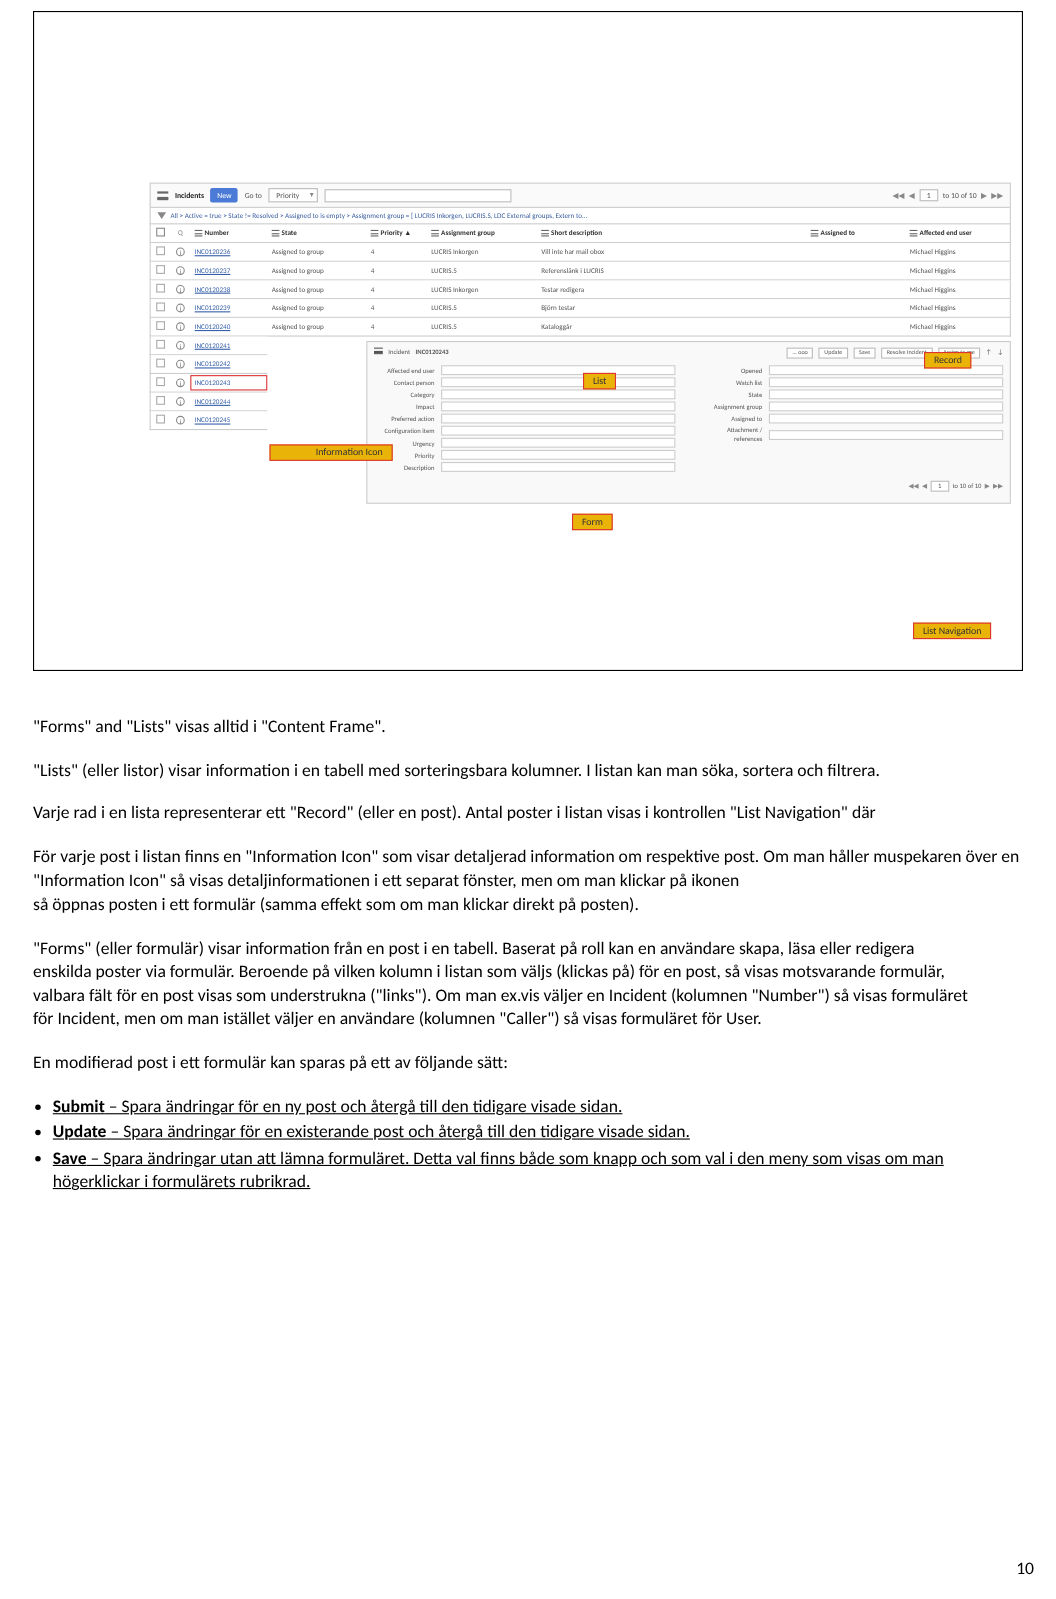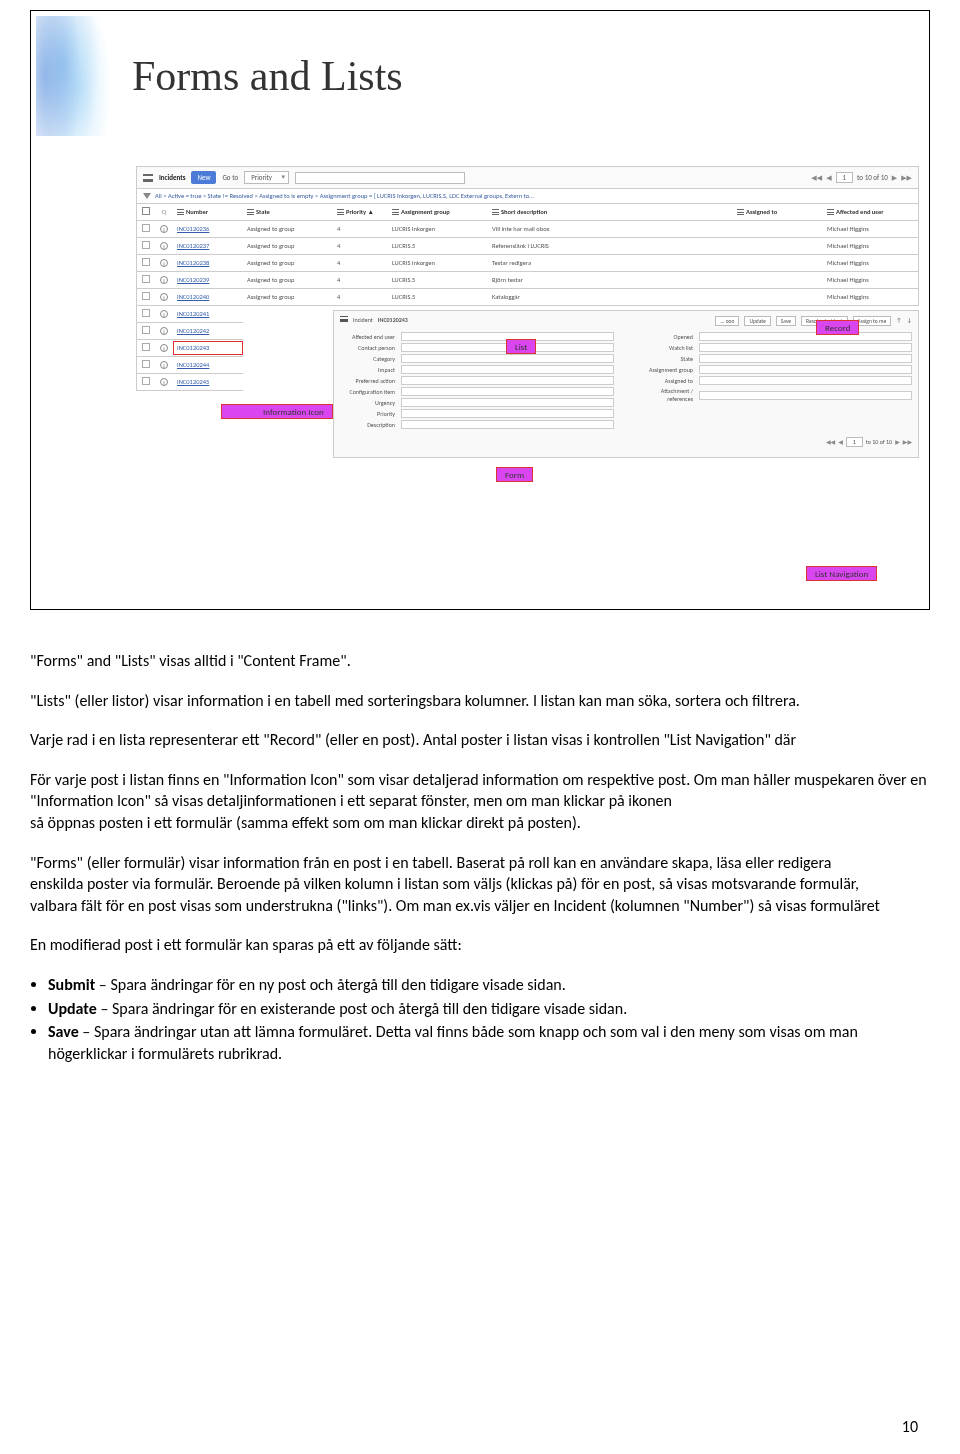--- a/index.html
+++ b/index.html
@@ -148,54 +148,51 @@
   .subform-col label .v { flex:1; border:1px solid #ccc; background:#fff; height:9px; }
   .subform-nav {
     margin-top:6px; display:flex; justify-content:flex-end;
     align-items:center; gap:3px;
   }
 
   
   .callout {
     position:absolute;
     border:1.5px solid #d33;
-    background:#d946ef;
+    background:#eab308;
     padding:1px 8px;
     font-size:9px;
     color:#333;
     font-family: Calibri, Arial, sans-serif;
+    margin-left: 24px;
   }
   .info-callout   { left: 85px;  top: 238px; padding-left: 41px; }
   .list-callout   { left: 370px; top: 173px; }
   .record-callout { left: 680px; top: 154px; }
   .form-callout   { left: 360px; top: 301px; }
   .nav-callout    { left: 670px; top: 400px; }
 
   
   .body-text { font-size: 16px; line-height: 1.35; color: #000; }
   .body-text p { margin: 0 0 18px 0; }
-  .body-text ul { margin: 4px 0 12px 18px; list-style: disc; }
+  .body-text ul { margin: 4px 0 12px 18px; list-style: disc; text-decoration: underline; }
   .body-text li { margin: 2px 0; }
   .body-text b { font-weight: bold; }
 
   .page-num {
     position: absolute;
-    right: 42px;
+    right: 20px;
     bottom: 18px;
     font-size: 16px;
   }
 </style>
 </head>
 <body>
 
 <div class="figure-wrap">
-  <div class="figure-header">
-    <div class="figure-swirl"></div>
-    <div class="figure-title">Forms and Lists</div>
-  </div>
 
   <div class="screenshot">
 
     <div class="list-header">
       <span class="menu-ico"></span>
       <span class="lh-title">Incidents</span>
       <span class="new-btn">New</span>
       <span class="lh-goto">Go to</span>
       <span class="lh-select">Priority</span>
       <span class="lh-search" title="Search"></span>
@@ -427,20 +424,21 @@
 
   <p>
     <span>För varje post i listan finns en "Information Icon" som visar detaljerad information om respektive post. Om man håller muspekaren över en "Information Icon" så visas detaljinformationen i ett separat fönster, men om man klickar på ikonen</span><br>
     <span>så öppnas posten i ett formulär (samma effekt som om man klickar direkt på posten).</span>
   </p>
 
   <p>
     <span>"Forms" (eller formulär) visar information från en post i en tabell. Baserat på roll kan en användare skapa, läsa eller redigera</span><br>
     <span>enskilda poster via formulär. Beroende på vilken kolumn i listan som väljs (klickas på) för en post, så visas motsvarande formulär,</span><br>
     <span>valbara fält för en post visas som understrukna ("links"). Om man ex.vis väljer en Incident (kolumnen "Number") så visas formuläret</span><br>
+    <span>för Incident, men om man istället väljer en användare (kolumnen "Caller") så visas formuläret för User.</span>
   </p>
 
   <p>En modifierad post i ett formulär kan sparas på ett av följande sätt:</p>
 
   <ul>
     <li><b>Submit</b><span> – Spara ändringar för en ny post och återgå till den tidigare visade sidan.</span></li>
     <li><b>Update</b><span> – Spara ändringar för en existerande post och återgå till den tidigare visade sidan.</span></li>
     <li><b>Save</b><span> – Spara ändringar utan att lämna formuläret. Detta val finns både som knapp och som val i den meny som visas om man</span><br><span>högerklickar i formulärets rubrikrad.</span></li>
   </ul>
 </div>

